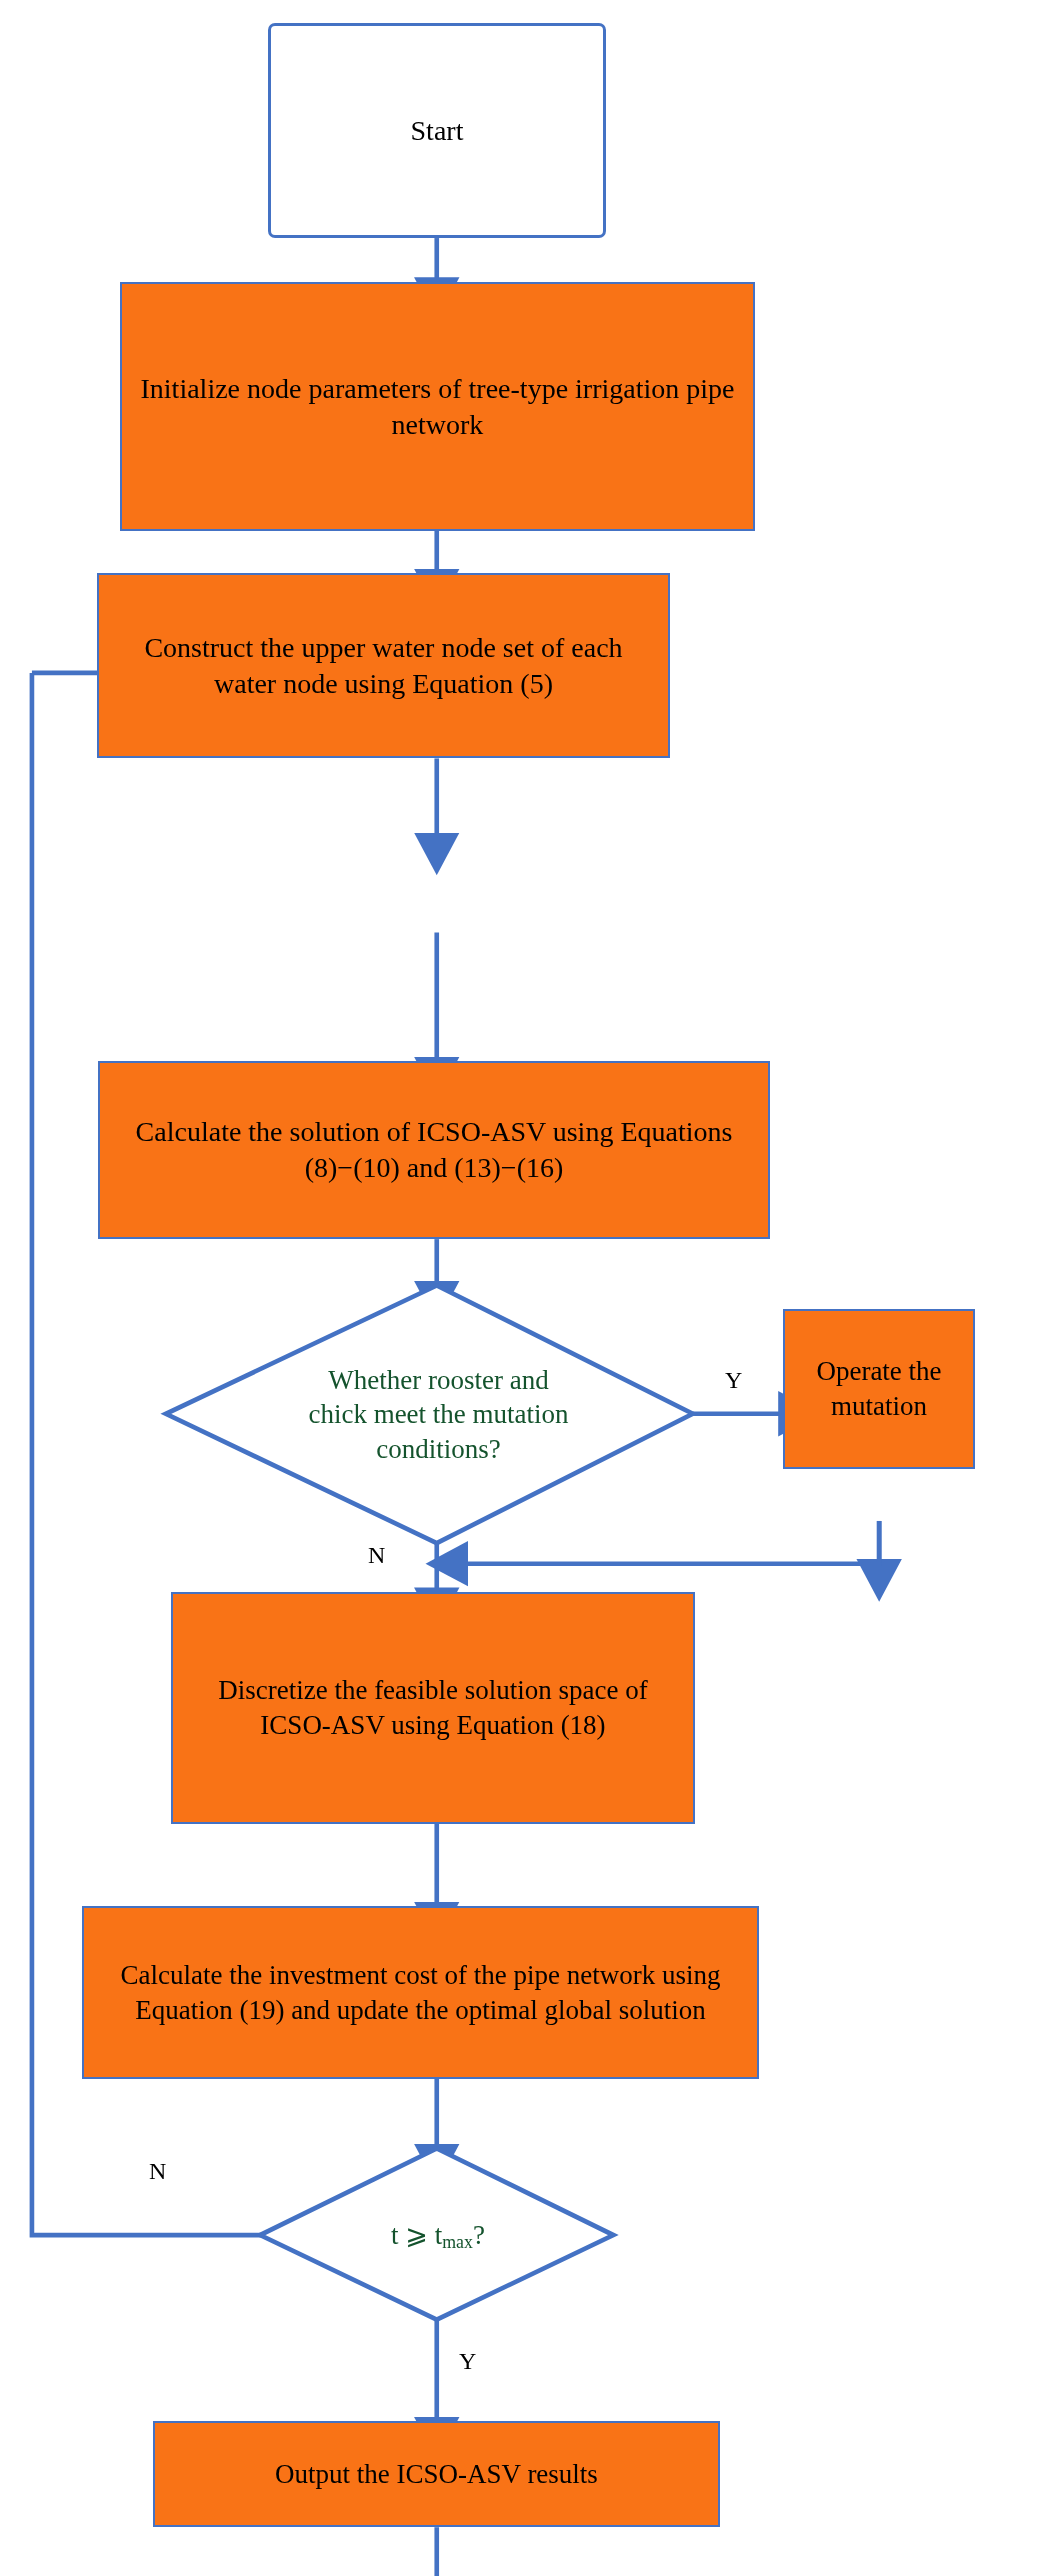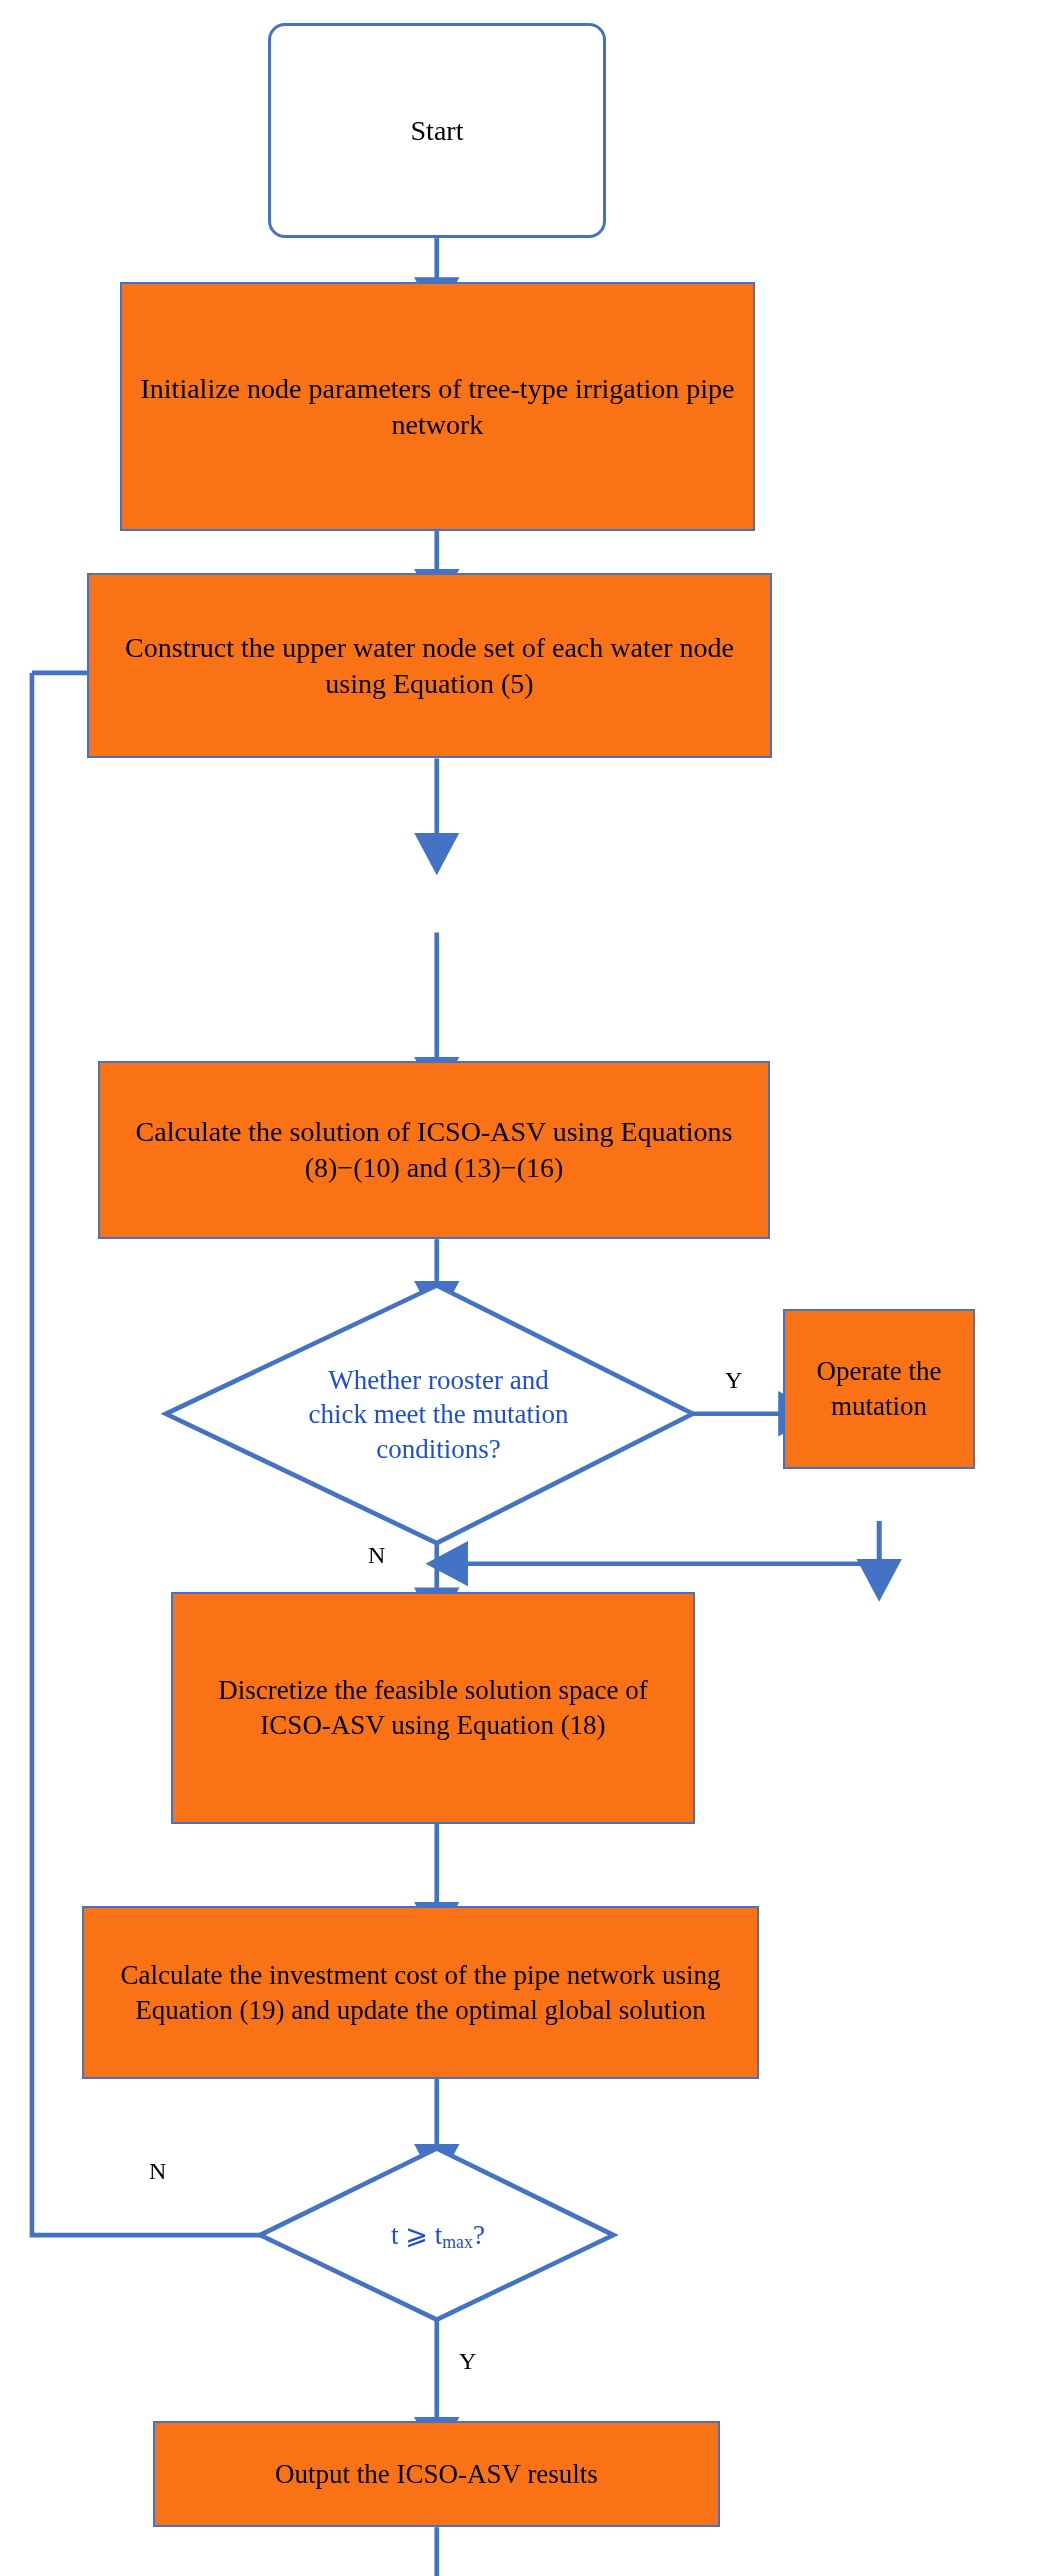--- a/index.html
+++ b/index.html
@@ -1,22 +1,22 @@
 <!DOCTYPE html>
 <html style="font-size:8.2px"><head>
 <meta charset="utf-8">
 <style>
   html,body{margin:0;padding:0;background:#ffffff;}
   body{font-family:"Liberation Serif", serif;}
   #stage{position:relative;width:1045px;height:2757px;background:#fff;overflow:hidden;}
   svg.layer{position:absolute;left:0;top:0;width:1045px;height:2757px;}
   .node{position:absolute;box-sizing:border-box;display:flex;align-items:center;justify-content:center;text-align:center;color:#000;line-height:1.28;}
   .proc{border:2.6px solid #4472C4;background:#f97316;}
-  .term{border:3.6px solid #4472C4;background:#fff;border-radius:17px;}
-  .diamond-label{position:absolute;display:flex;align-items:center;justify-content:center;text-align:center;color:#1d4ed8;line-height:1.28;}
+  .term{border:3.6px solid #4472C4;background:#fff;border-radius:7px;}
+  .diamond-label{position:absolute;display:flex;align-items:center;justify-content:center;text-align:center;color:#14532d;line-height:1.28;}
   .edge-label{position:absolute;color:#000;font-size:24px;line-height:1;}
   .t52{font-size:27px;}
   .t54{font-size:28px;}
   sub{font-size:0.66em;vertical-align:-0.22em;}
 </style>
 </head>
 <body>
 
 <div id="stage">
 
@@ -64,21 +64,21 @@
   </svg>
 
   <div class="node term t54" style="left:268px;top:23px;width:338px;height:215px;">
     <span>Start</span>
   </div>
 
   <div class="node proc t54" style="left:120px;top:282px;width:635px;height:249px;padding:0 17.5px;">
     <span>Initialize node parameters of tree-type irrigation pipe network</span>
   </div>
 
-  <div class="node proc t54" style="left:87px;top:573px;width:685px;height:185px;padding:0 13.4px;">
+  <div class="node proc t54" style="left:97px;top:573px;width:573px;height:185px;padding:0 13.4px;">
     <span>Construct the upper water node set of each water node using Equation (5)</span>
   </div>
 
 
   <div class="node proc t54" style="left:98px;top:1061px;width:672px;height:178px;padding:0 9.3px;">
     <span>Calculate the solution of ICSO-ASV using Equations (8)−(10) and (13)−(16)</span>
   </div>
 
   <svg class="layer" viewBox="0 0 2029 5351" preserveAspectRatio="none" style="pointer-events:none;">
     <polygon points="848,2495 1345,2744 848,2995 322,2744" fill="#ffffff" stroke="#4472C4" stroke-width="9"></polygon>

